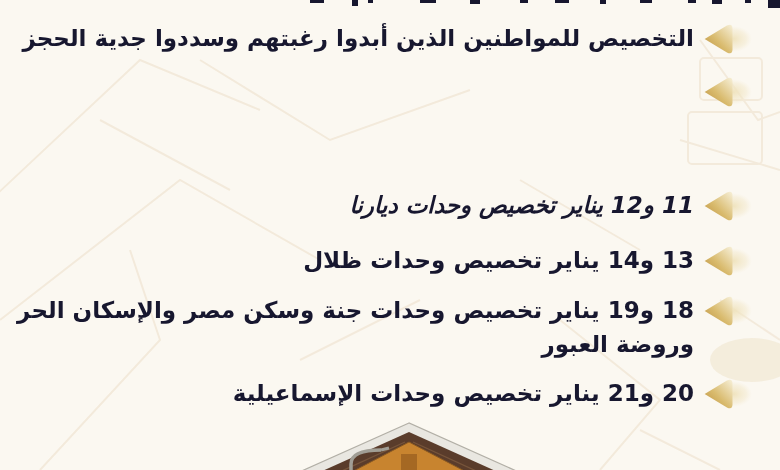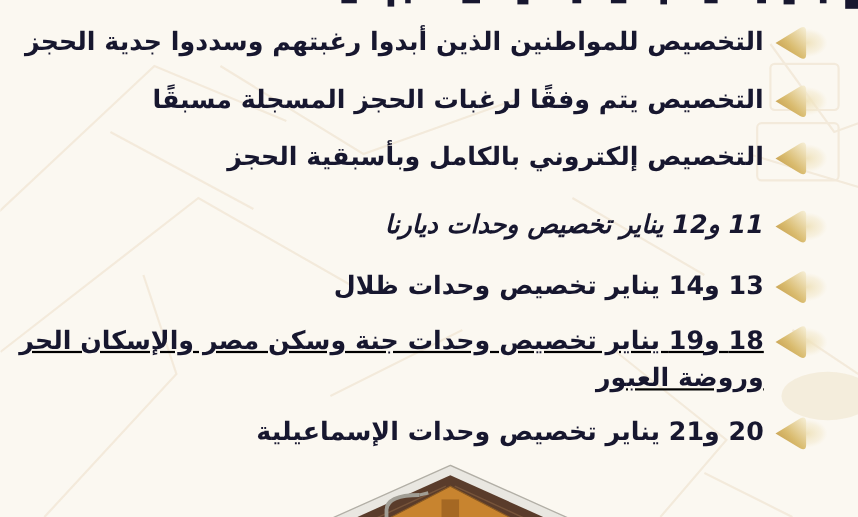--- a/index.html
+++ b/index.html
@@ -33,21 +33,21 @@
     color:#17172f;
     white-space:pre-line;
     text-align:right;
     letter-spacing:0;
   }
   .row-1{top:21px;}
   .row-2{top:74px;}
   .row-3{top:126px;}
   .row-4{top:188px;font-style:italic;}
   .row-5{top:243px;}
-  .row-6{top:293px;text-decoration:underline;}
+  .row-6{top:293px;}
   .row-7{top:376px;margin-left:44px;}
   svg.house{
     position:absolute;
     left:333px;top:422px;
     width:252px;height:48px;
   }
   .defs-holder{position:absolute;width:0;height:0;overflow:hidden;}
 </style>
 </head>
 <body>
@@ -111,30 +111,22 @@
       <path d="M5 19 L29 4.5 Q35 1.5 35 8 L35 30 Q35 36.5 29 33.5 Z" fill="url(#bulletGold)"></path>
     </svg>
     <span class="item-text">التخصيص للمواطنين الذين أبدوا رغبتهم وسددوا جدية الحجز</span>
   </div>
 
   <div class="row row-2">
     <svg class="bullet" viewBox="0 0 56 38">
       <ellipse cx="36" cy="19" rx="20" ry="14" fill="url(#bulletGlow)"></ellipse>
       <path d="M5 19 L29 4.5 Q35 1.5 35 8 L35 30 Q35 36.5 29 33.5 Z" fill="url(#bulletGold)"></path>
     </svg>
-    <span class="item-text">التخصيص يتم وفقًا لرغبات الحجز المسجلة مسبقًا</span>
   </div>
 
-  <div class="row row-3">
-    <svg class="bullet" viewBox="0 0 56 38">
-      <ellipse cx="36" cy="19" rx="20" ry="14" fill="url(#bulletGlow)"></ellipse>
-      <path d="M5 19 L29 4.5 Q35 1.5 35 8 L35 30 Q35 36.5 29 33.5 Z" fill="url(#bulletGold)"></path>
-    </svg>
-    <span class="item-text">التخصيص إلكتروني بالكامل وبأسبقية الحجز</span>
-  </div>
 
   <div class="row row-4">
     <svg class="bullet" viewBox="0 0 56 38">
       <ellipse cx="36" cy="19" rx="20" ry="14" fill="url(#bulletGlow)"></ellipse>
       <path d="M5 19 L29 4.5 Q35 1.5 35 8 L35 30 Q35 36.5 29 33.5 Z" fill="url(#bulletGold)"></path>
     </svg>
     <span class="item-text">11 و12 يناير تخصيص وحدات ديارنا</span>
   </div>
 
   <div class="row row-5">

